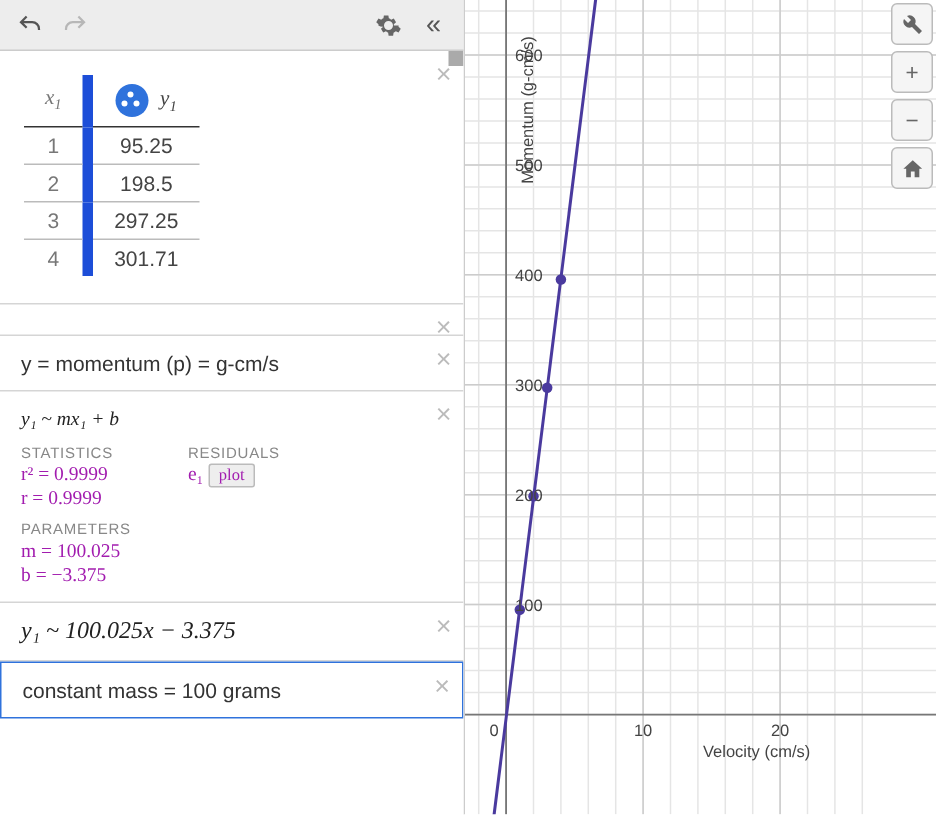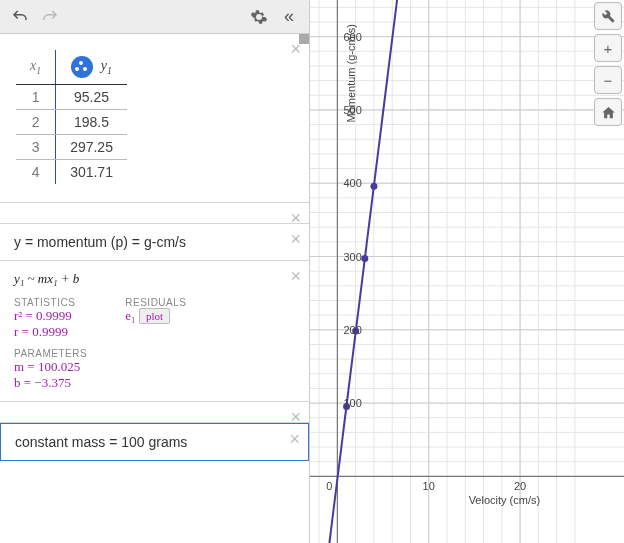--- a/index.html
+++ b/index.html
@@ -90,21 +90,21 @@
   }
   .data-table th {
     border-top: none;
     border-bottom: 1px solid #333;
     font-style: italic;
     font-family: "Times New Roman", serif;
     padding: 6px 14px;
   }
   .data-table th:first-child, .data-table td:first-child {
     border-left: none;
-    border-right: 1px solid #1d4ed8;
+    border-right: 7px solid #1d4ed8;
     color: #777;
     text-align: center;
   }
   .data-table th:last-child, .data-table td:last-child {
     border-right: none;
   }
   .data-table tr:last-child td { border-bottom: none; }
   .color-dot {
     display: inline-block;
     width: 22px; height: 22px;
@@ -268,20 +268,21 @@
             </div>
           </div>
         </div>
         <div class="section-label">PARAMETERS</div>
         <div class="small-math">m = 100.025</div>
         <div class="small-math">b = −3.375</div>
       </div>
 
       <div class="cell">
         <span class="close-x">×</span>
+        <span class="math" style="font-size:16px;">y₁ ~ 100.025x − 3.375</span>
       </div>
 
       <div class="cell selected">
         <span class="close-x">×</span>
         <span>constant mass = 100 grams</span>
       </div>
     </div>
   </div>
 
   <div class="right">

